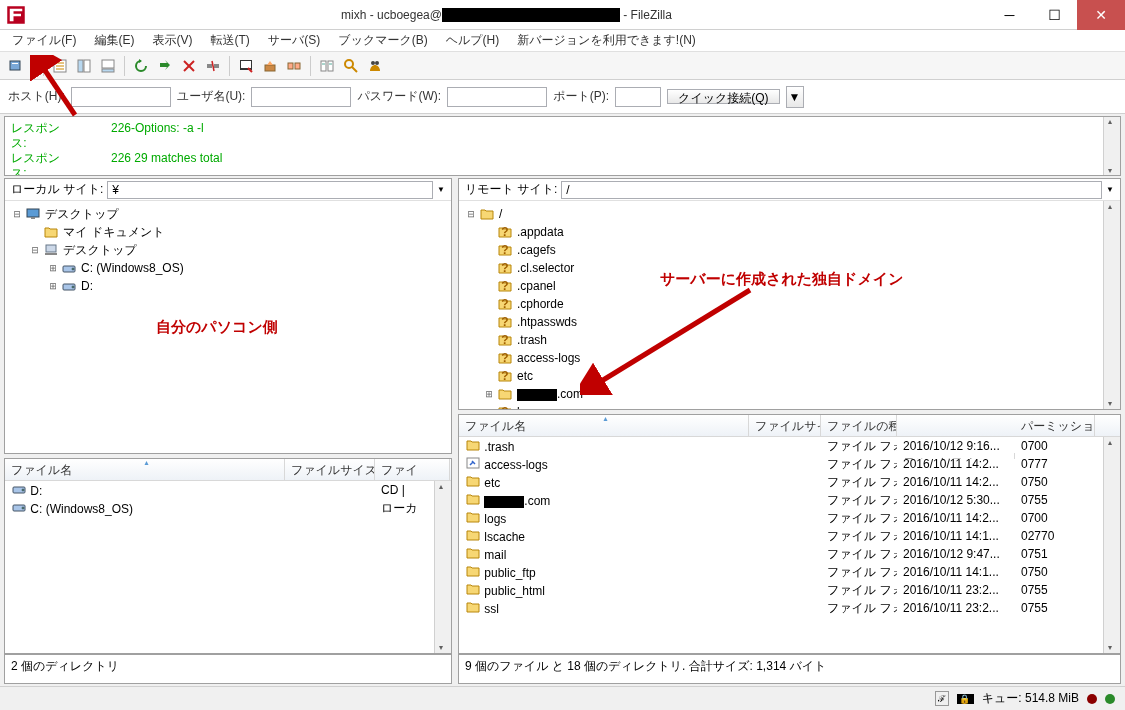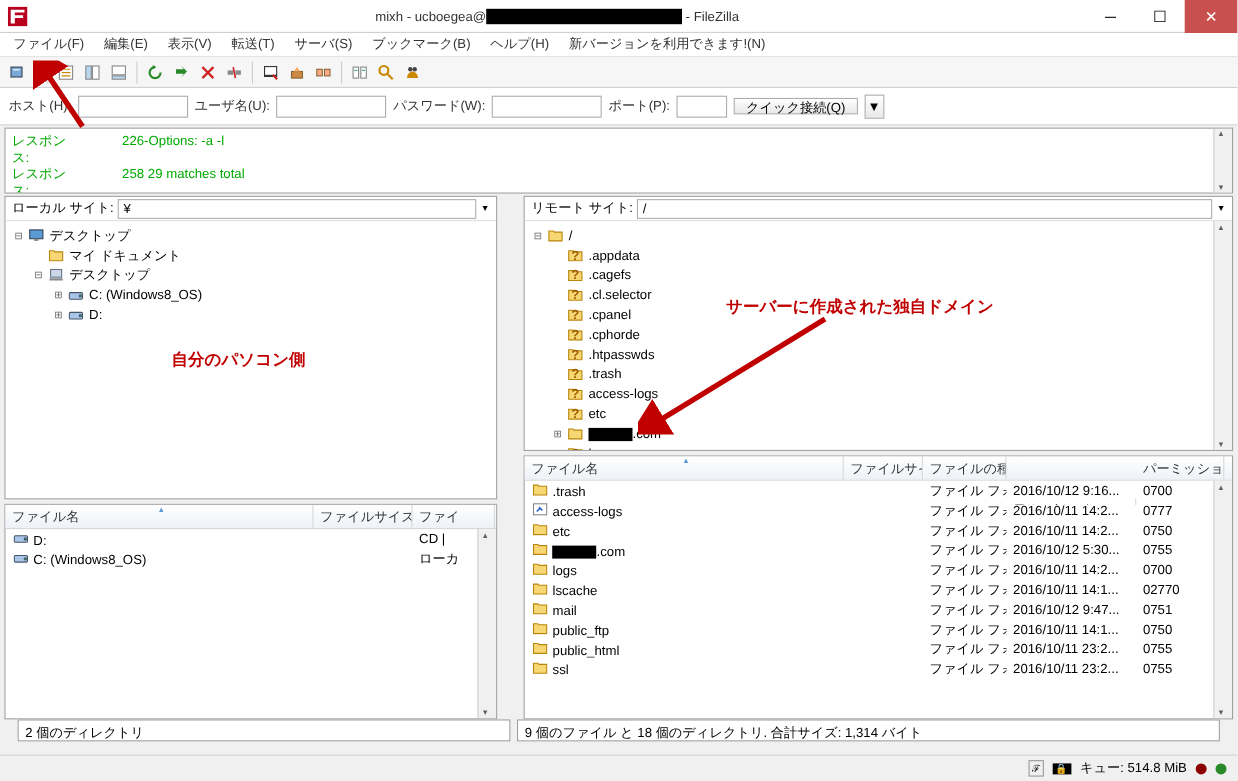--- a/index.html
+++ b/index.html
@@ -22,38 +22,38 @@
 .qinput { border:1px solid #abadb3; height:20px; padding:0 4px; background:#fff; }
 .qbtn { border:1px solid #abadb3; background:linear-gradient(#fff,#e8e8e8); height:15px; padding:0 10px; }
 .qdrop { border:1px solid #abadb3; background:linear-gradient(#fff,#e8e8e8); height:22px; width:18px; display:flex; align-items:center; justify-content:center; }
 .log { height:60px; background:#fff; border:1px solid #a0a0a0; margin:2px 4px; padding:4px 6px; overflow:hidden; position:relative; }
 .logline { display:flex; gap:40px; line-height:15px; }
 .logline .lbl { width:60px; color:#0a0; }
 .logline .msg { color:#0a0; }
 .logscroll { position:absolute; right:0; top:0; bottom:0; width:17px; background:#f0f0f0; border-left:1px solid #d0d0d0; }
 .logscroll::before { content:"▴"; position:absolute; top:0; left:4px; font-size:8px; color:#606060;}
 .logscroll::after { content:"▾"; position:absolute; bottom:0; left:4px; font-size:8px; color:#606060;}
-.panes { display:flex; padding:0 4px; gap:24px; height:476px; }
+.panes { display:flex; padding:0 4px; gap:6px; height:476px; }
 .leftcol { width:448px; display:flex; flex-direction:column; gap:4px; }
 .rightcol { flex:1; display:flex; flex-direction:column; gap:4px; }
 .panel { background:#fff; border:1px solid #a0a0a0; display:flex; flex-direction:column; }
 .panelhead { height:22px; display:flex; align-items:center; padding:0 6px; gap:4px; border-bottom:1px solid #e0e0e0; }
 .panelhead input { flex:1; border:1px solid #abadb3; height:18px; padding:0 4px; }
 .tree { flex:1; padding:4px 6px; overflow:hidden; position:relative; }
 .trow { display:flex; align-items:center; height:18px; gap:2px; }
 .texp { width:12px; text-align:center; color:#666; font-size:9px; cursor:pointer; }
 .ticon { width:16px; height:14px; display:inline-flex; align-items:center; justify-content:center; }
 .tlabel { padding:0 2px; }
 .listhead { display:flex; background:linear-gradient(#fff,#eef2f7); border-bottom:1px solid #d8d8d8; height:22px; }
 .lcol { border-right:1px solid #d8d8d8; padding:3px 6px; color:#333; position:relative; white-space:nowrap; overflow:hidden; }
 .lcol .sort { font-size:8px; color:#5b9bd5; position:absolute; top:-1px; left:50%; }
 .listbody { flex:1; overflow:hidden; position:relative; }
 .lrow { display:flex; height:18px; align-items:center; }
 .lcell { padding:0 6px; white-space:nowrap; overflow:hidden; }
-.statusrow { display:flex; padding:0 16px; gap:6px; height:20px; align-items:stretch; }
+.statusrow { display:flex; padding:0 4px; gap:6px; height:30px; align-items:stretch; }
 .statuscell { flex:1; border:1px solid #a0a0a0; background:#fff; padding:3px 6px; }
 .bottombar { position:absolute; bottom:0; left:0; right:0; height:24px; background:#f0f0f0; border-top:1px solid #d0d0d0; display:flex; align-items:center; justify-content:flex-end; padding:0 10px; gap:8px; }
 .led { width:10px; height:10px; border-radius:50%; }
 .anno { position:absolute; color:#c00000; font-weight:bold; font-size:15px; pointer-events:none; z-index:50; }
 svg.folder { fill:#f7d774; stroke:#b8860b; }
 svg.drive { fill:#a9c5e8; stroke:#456; }
 .vscroll { position:absolute; right:0; top:0; bottom:0; width:17px; background:#f0f0f0; border-left:1px solid #d0d0d0; }
 .vscroll::before{content:"▴"; position:absolute; top:1px; left:4px; font-size:8px; color:#606060;}
 .vscroll::after{content:"▾"; position:absolute; bottom:1px; left:4px; font-size:8px; color:#606060;}
 .blackbox { background:#000; display:inline-block; width:40px; height:12px; vertical-align:middle; }
@@ -201,21 +201,21 @@
 </div>
 
 <div class="log" id="log">
 
 <div class="logline ">
       <span class="lbl">レスポンス:</span>
       <span class="msg">226-Options: -a -l</span>
     </div>
     <div class="logline ">
       <span class="lbl">レスポンス:</span>
-      <span class="msg">258 29 matches total</span>
+      <span class="msg">226 29 matches total</span>
     </div>
     <div class="logscroll"></div>
   </div>
 
 <div class="panes">
   <div class="leftcol">
     <div class="panel" style="height:276px">
       <div class="panelhead">
         <span>ローカル サイト:</span>
         <input value="¥" style="">

